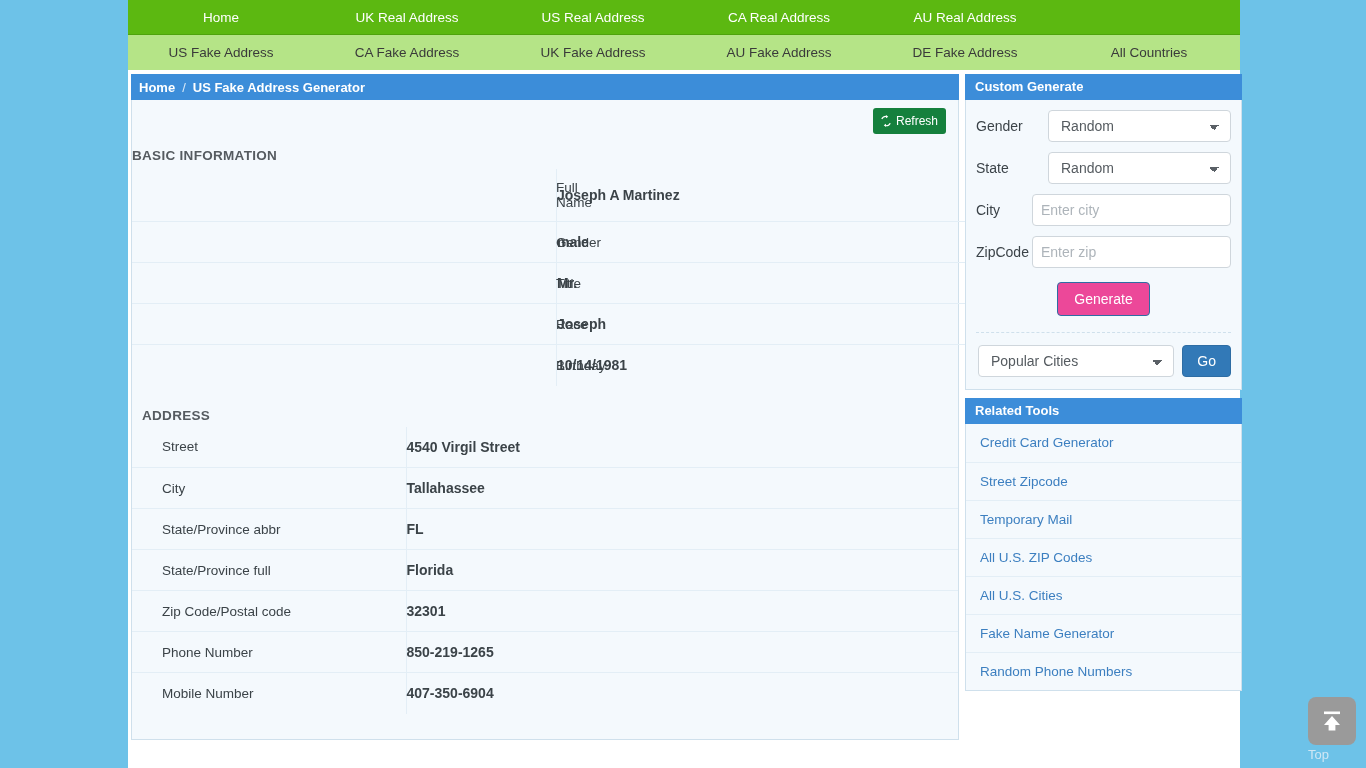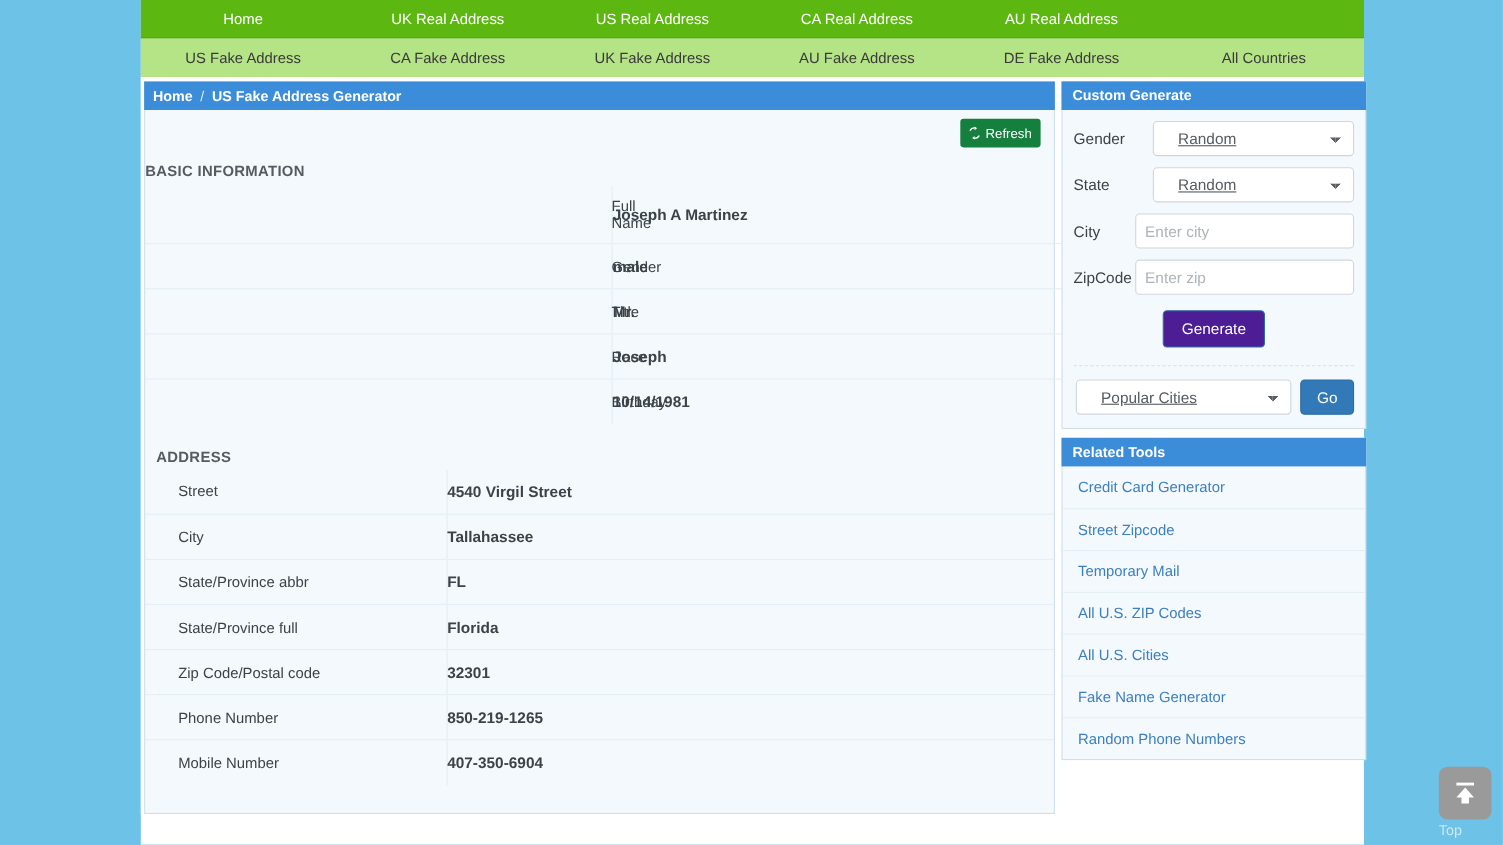--- a/index.html
+++ b/index.html
@@ -236,30 +236,29 @@
   }
   .ctl::placeholder { color: #adb4ba; }
   select.ctl {
     -webkit-appearance: none;
     appearance: none;
     background-image: linear-gradient(45deg, transparent 50%, #5a6066 50%),
                       linear-gradient(135deg, #5a6066 50%, transparent 50%);
     background-position: calc(100% - 16px) 14px, calc(100% - 11px) 14px;
     background-size: 5px 5px, 5px 5px;
     background-repeat: no-repeat;
-    padding-left: 22px;
-    text-decoration: underline;
+    padding-left: 12px;
   }
   .btn-generate-row {
     display: flex;
     justify-content: center;
     margin-top: 14px;
   }
   .btn-blue {
-    background: #4c1d95;
+    background: #ec4899;
     color: #ffffff;
     border: 1px solid #2e6da4;
     border-radius: 4px;
     font-size: 14px;
     padding: 8px 16px;
     cursor: pointer;
     font-family: "Liberation Sans", sans-serif;
   }
   .panel-divider {
     border-top: 1px dashed #cfe0ec;

